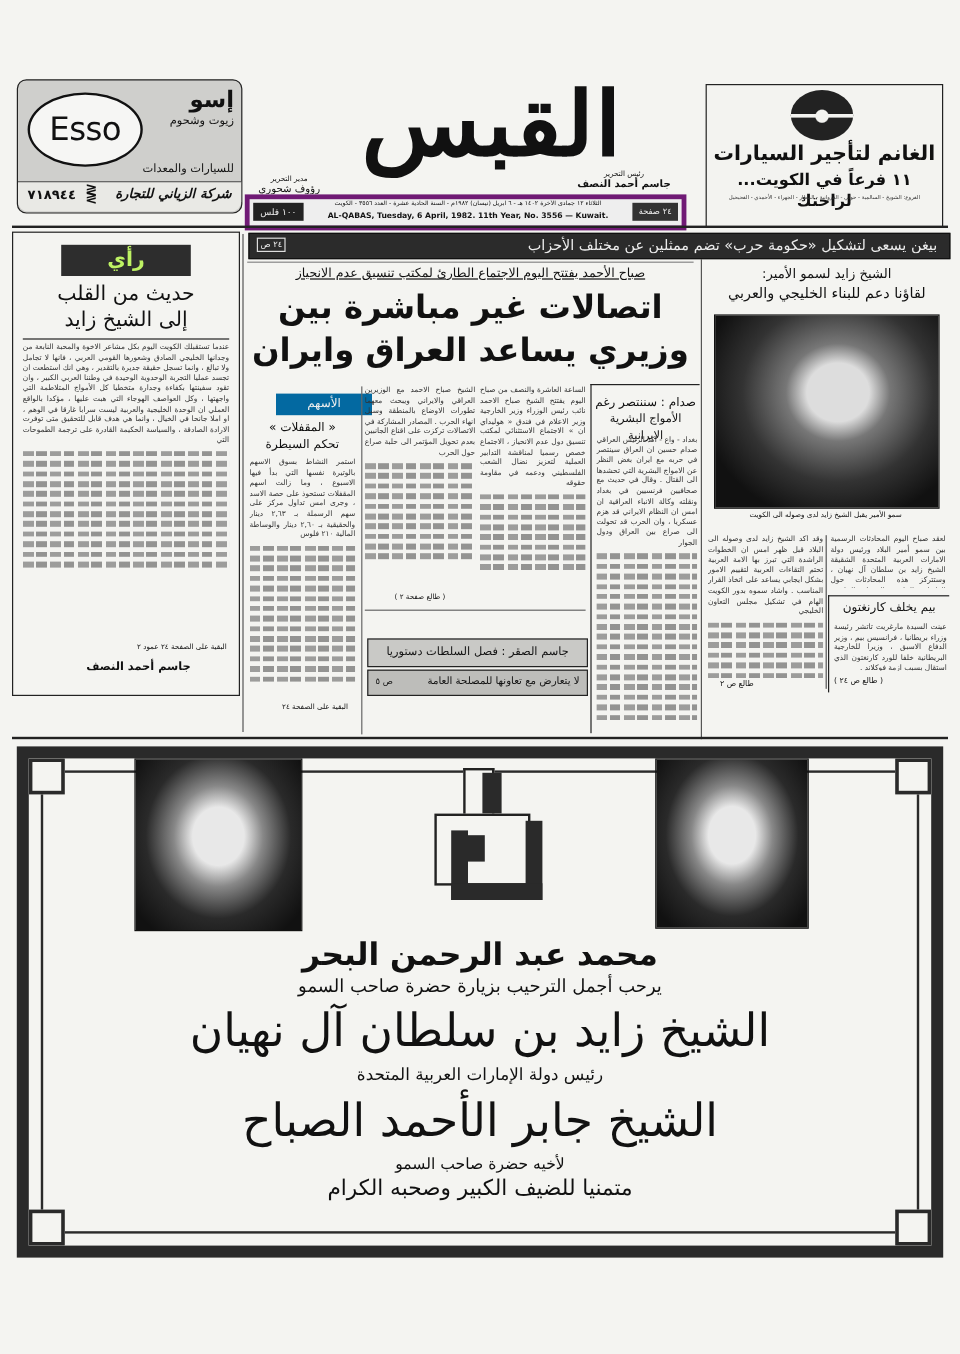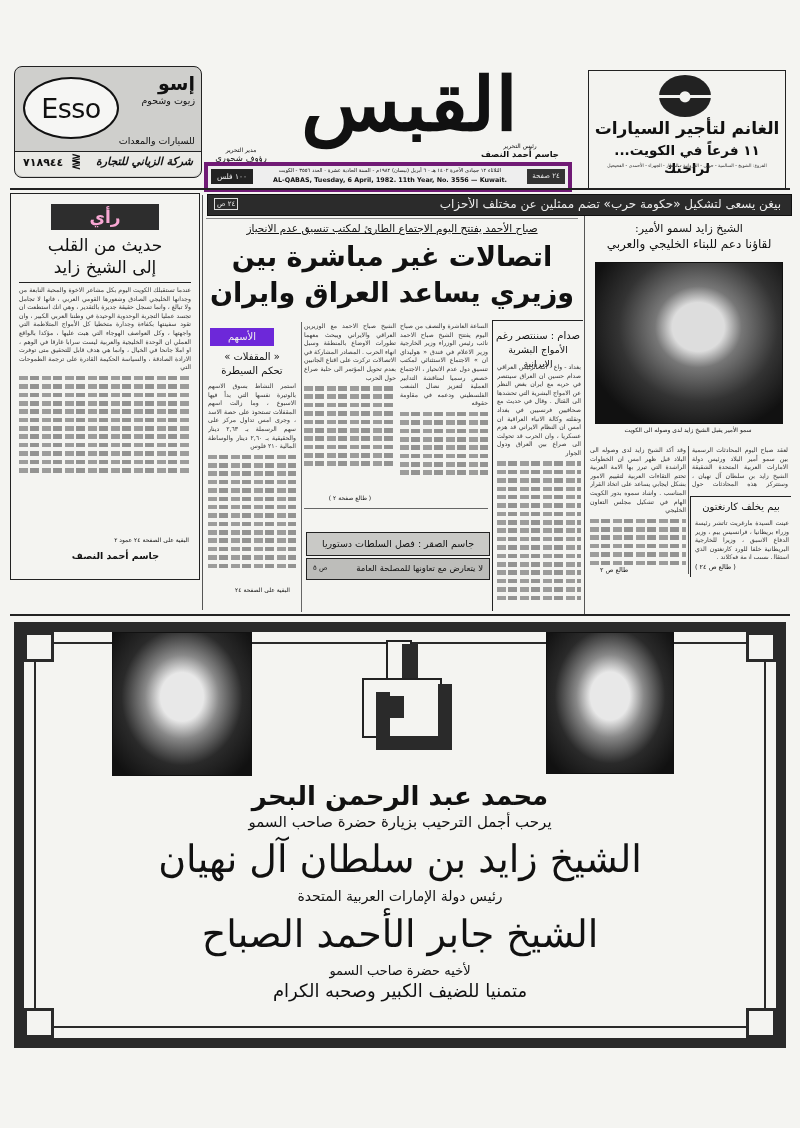--- a/index.html
+++ b/index.html
@@ -69,21 +69,21 @@
 
 <div class="hr" style="left:10px;top:188px;width:780px;height:2px;"></div>
 
 <div class="abs" style="left:207px;top:194px;width:583px;height:20px;background:#2b2b2b;border:1px solid #111;">
   <div class="abs rtl" style="right:10px;left:40px;top:2px;font-size:12px;color:#ececec;white-space:nowrap;overflow:hidden;">بيغن يسعى لتشكيل «حكومة حرب» تضم ممثلين عن مختلف الأحزاب</div>
   <div class="abs" style="left:6px;top:3px;border:1px solid #ddd;color:#eee;font-size:7px;padding:1px 2px;direction:rtl;">٢٤ ص</div>
 </div>
 
 <div class="abs" style="left:10px;top:193px;width:188px;height:385px;border:1px solid #222;background:#f4f4f1;">
   <div class="abs" style="left:40px;top:10px;width:108px;height:26px;background:#2d2d2d;">
-    <div style="color:#f9a8d4;font-size:17px;font-weight:bold;text-align:center;line-height:26px;direction:rtl;">رأي</div>
+    <div style="color:#bef264;font-size:17px;font-weight:bold;text-align:center;line-height:26px;direction:rtl;">رأي</div>
   </div>
   <div class="abs center" style="left:4px;right:4px;top:40px;direction:rtl;">
     <div style="font-size:17px;line-height:22px;letter-spacing:2px;">حديث من القلب</div>
     <div style="font-size:17px;line-height:22px;letter-spacing:2px;">إلى الشيخ زايد</div>
   </div>
   <div class="abs" style="left:8px;right:8px;top:88px;height:1px;background:#222;"></div>
   <div class="abs body-text" style="left:8px;right:8px;top:92px;height:248px;overflow:hidden;">
     <span>عندما تستقبلك الكويت اليوم بكل مشاعر الاخوة والمحبة النابعة من وجدانها الخليجي الصادق وشعورها القومي العربي ، فانها لا تجامل ولا تبالغ ، وانما تسجل حقيقة جديرة بالتقدير ، وهي انك استطعت ان تجسد عمليا التجربة الوحدوية الوحيدة في وطننا العربي الكبير ، وان تقود سفينتها بكفاءة وجدارة متخطيا كل الأمواج المتلاطمة التي واجهتها ، وكل العواصف الهوجاء التي هبت عليها ، مؤكدا بالواقع العملي ان الوحدة الخليجية والعربية ليست سرابا غارقا في الوهم ، او املا جانحا في الخيال ، وانما هي هدف قابل للتحقيق متى توفرت الارادة الصادقة ، والسياسة الحكيمة القادرة على ترجمة الطموحات التي</span>
     <span class="filler"></span><span class="filler"></span><span class="filler"></span><span class="filler"></span><span class="filler"></span><span class="filler"></span><span class="filler"></span><span class="filler"></span><span class="filler"></span><span class="filler"></span><span class="filler"></span><span class="filler"></span>
   </div>
@@ -93,21 +93,21 @@
 
 <div class="abs" style="left:206px;top:218px;width:372px;height:1px;background:#888;"></div>
 <div class="abs rtl" style="left:206px;top:222px;width:372px;font-size:10.5px;text-align:center;text-decoration:underline;">صباح الأحمد يفتتح اليوم الاجتماع الطارئ لمكتب تنسيق عدم الانحياز</div>
 <div class="abs rtl" style="left:206px;top:240px;width:372px;font-size:27px;font-weight:bold;line-height:34px;text-align:center;letter-spacing:1px;">اتصالات غير مباشرة بين</div>
 <div class="abs rtl" style="left:206px;top:276px;width:372px;font-size:27px;font-weight:bold;line-height:34px;text-align:center;letter-spacing:1px;">وزيري يساعد العراق وايران</div>
 
 <div class="abs" style="left:202px;top:195px;width:1px;height:415px;background:#555;"></div>
 <div class="abs" style="left:584px;top:216px;width:1px;height:400px;background:#555;"></div>
 
 <div class="abs" style="left:206px;top:318px;width:92px;height:292px;">
-  <div class="abs" style="left:4px;top:10px;width:64px;height:18px;background:#6d28d9;">
+  <div class="abs" style="left:24px;top:10px;width:80px;height:18px;background:#0369a1;">
     <div style="color:#eee;font-size:10px;text-align:center;line-height:18px;direction:rtl;">الأسهم</div>
   </div>
   <div class="abs center" style="left:0;right:0;top:32px;direction:rtl;">
     <div style="font-size:10px;line-height:14px;">« المقفلات »</div>
     <div style="font-size:10px;line-height:14px;">تحكم السيطرة</div>
   </div>
   <div class="abs body-text" style="left:2px;right:2px;top:64px;height:200px;overflow:hidden;">
     <span>استمر النشاط بسوق الاسهم بالوتيرة نفسها التي بدأ فيها الاسبوع ، وما زالت اسهم المقفلات تستحوذ على حصة الاسد ، وجرى امس تداول مركز على سهم الرسملة بـ ٢,٦٣ دينار والحقيقية بـ ٢,٦٠ دينار والوساطة المالية ٢١٠ فلوس</span>
     <span class="filler"></span><span class="filler"></span><span class="filler"></span><span class="filler"></span><span class="filler"></span><span class="filler"></span><span class="filler"></span><span class="filler"></span><span class="filler"></span><span class="filler"></span><span class="filler"></span><span class="filler"></span><span class="filler"></span><span class="filler"></span>
   </div>

